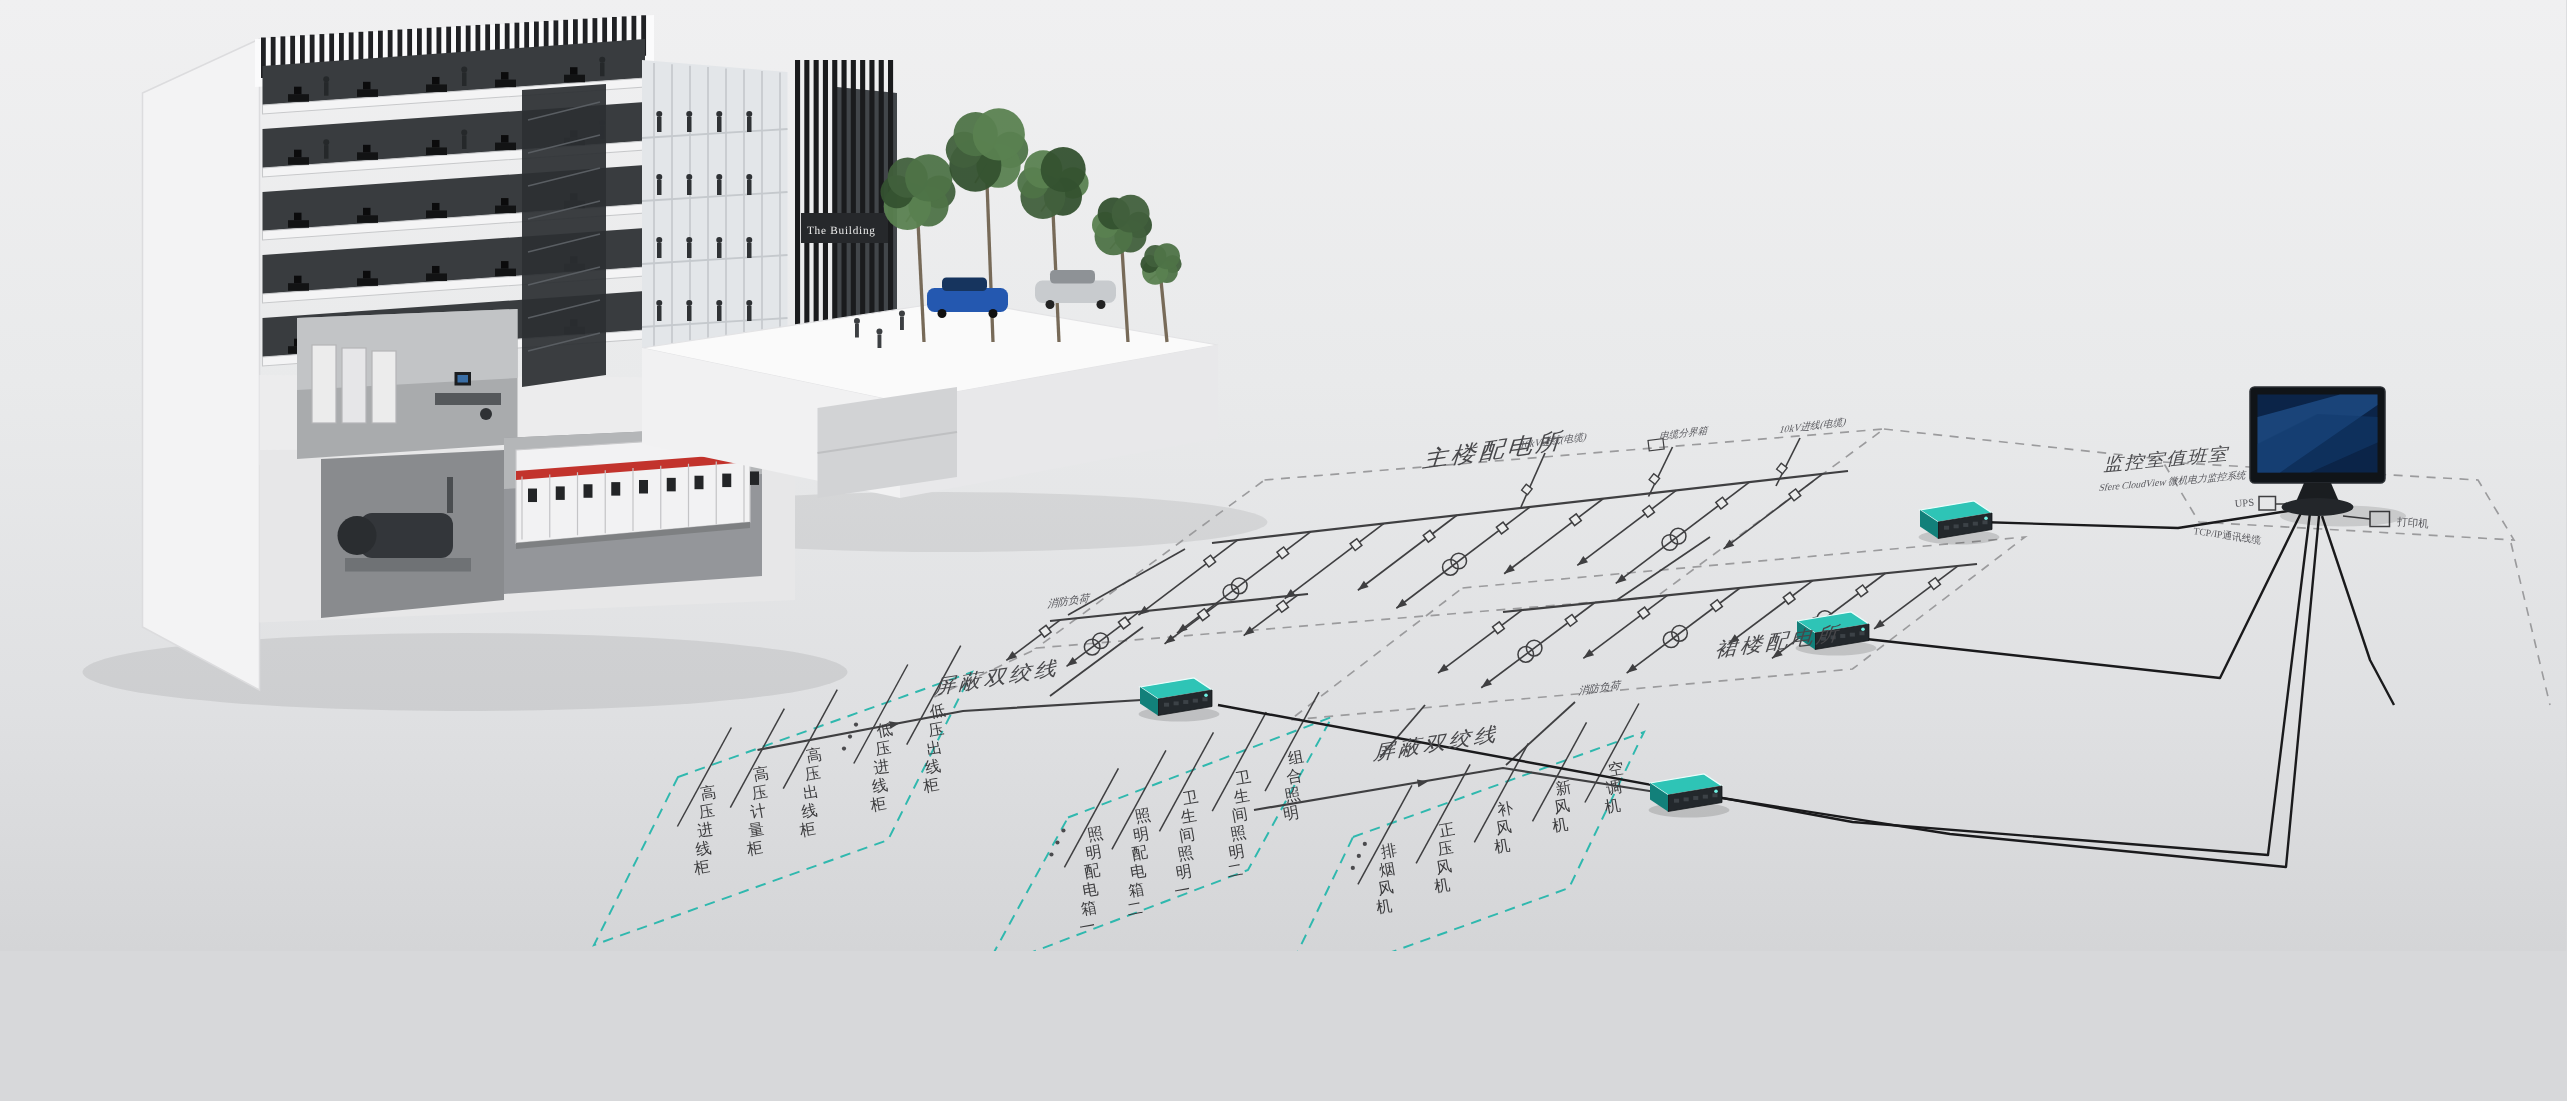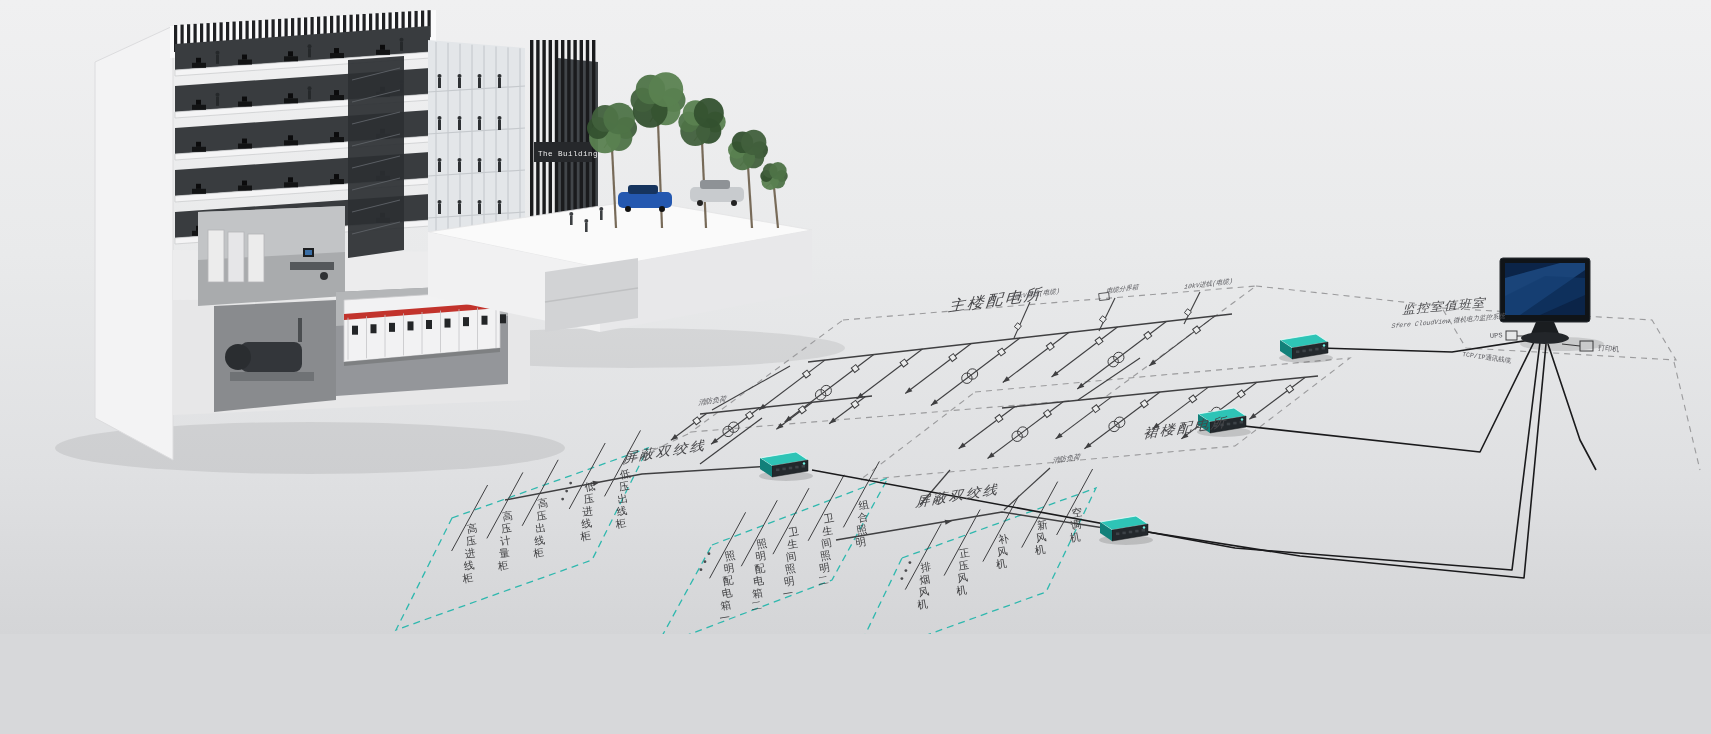--- a/index.html
+++ b/index.html
@@ -1,18 +1,18 @@
 <!DOCTYPE html>
 <html><head>
 <meta charset="utf-8">
 <style>
   html,body{margin:0;padding:0;background:#d7d8da;}
   .stage{position:relative;width:1711px;height:634px;overflow:hidden;
          background:linear-gradient(180deg,#f0f0f1 0%,#e9eaeb 40%,#dfe0e2 75%,#d4d5d7 100%);
-         font-family:Liberation Mono, monospace;}
+         font-family:Liberation Serif, serif;}
   svg{position:absolute;left:0;top:0;}
   text{fill:#3b3b3d;}
   .t17{font-size:17px;letter-spacing:2px;fill:#47474a;}
   .t15{font-size:15px;letter-spacing:2px;fill:#47474a;}
   .t13{font-size:13px;letter-spacing:1px;fill:#4a4a4d;}
   .t7{font-size:7px;fill:#55555a;}
   .t6{font-size:6.5px;fill:#5a5a5f;}
   .sign{font-size:7.5px;fill:#ececec;letter-spacing:.5px;}
   .mid{text-anchor:middle;}
 </style>

